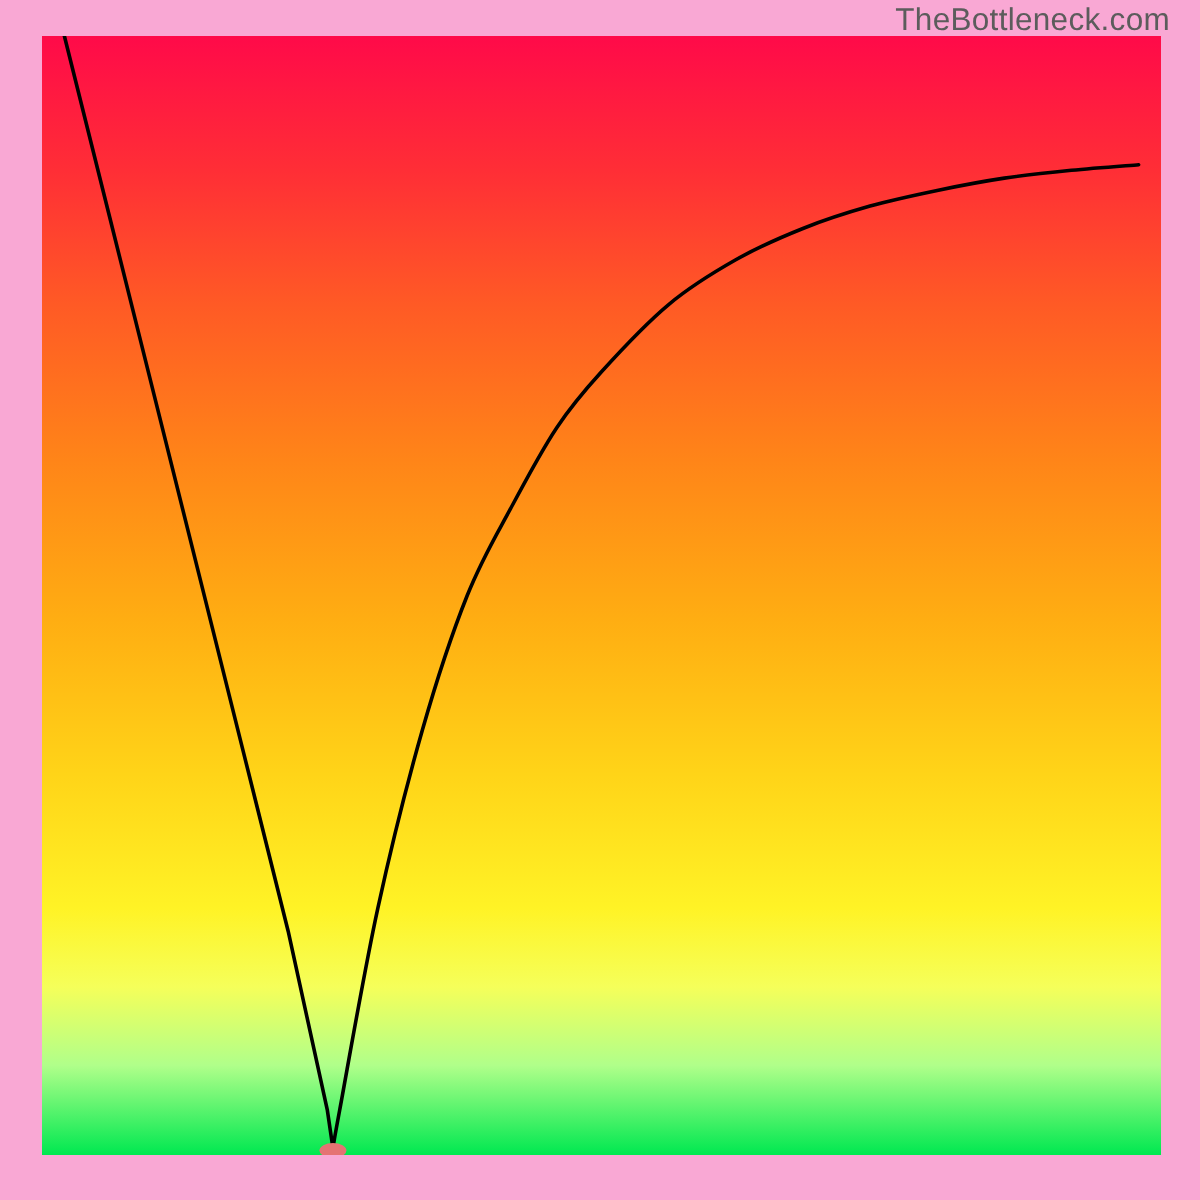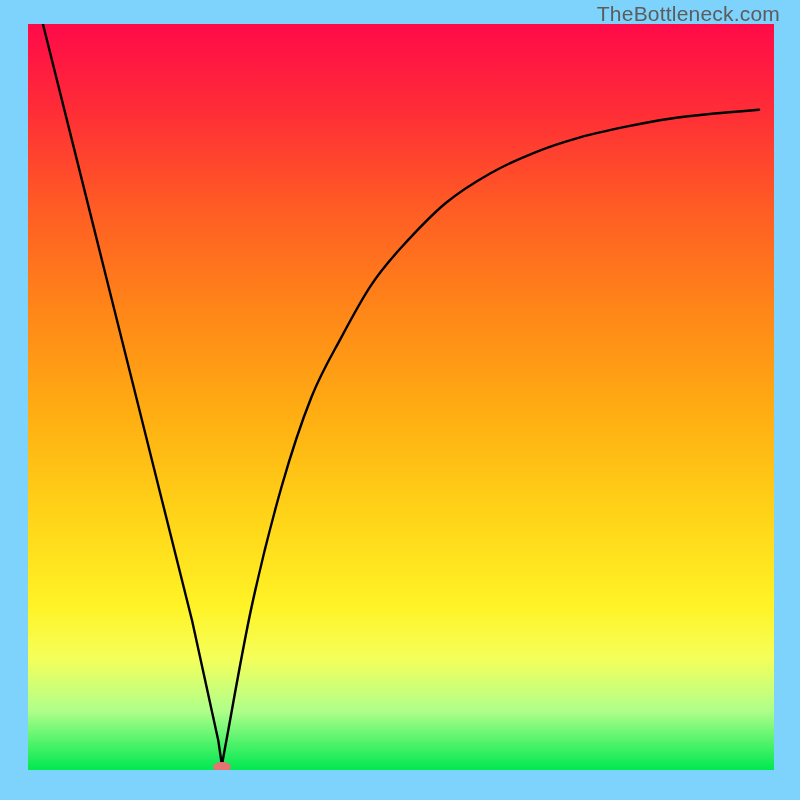--- a/index.html
+++ b/index.html
@@ -8,21 +8,21 @@
     width: 800px;
     height: 800px;
     background: #000;
     overflow: hidden;
     font-family: Arial, Helvetica, sans-serif;
   }
   .frame {
     position: relative;
     width: 800px;
     height: 800px;
-    background: #7dd3fc;
+    background: #f9a8d4;
   }
   .plot-area {
     position: absolute;
     left: 28px;
     top: 24px;
     width: 746px;
     height: 746px;
     background: linear-gradient(to bottom,
       #ff0a49 0%,
       #ff2e36 12%,

